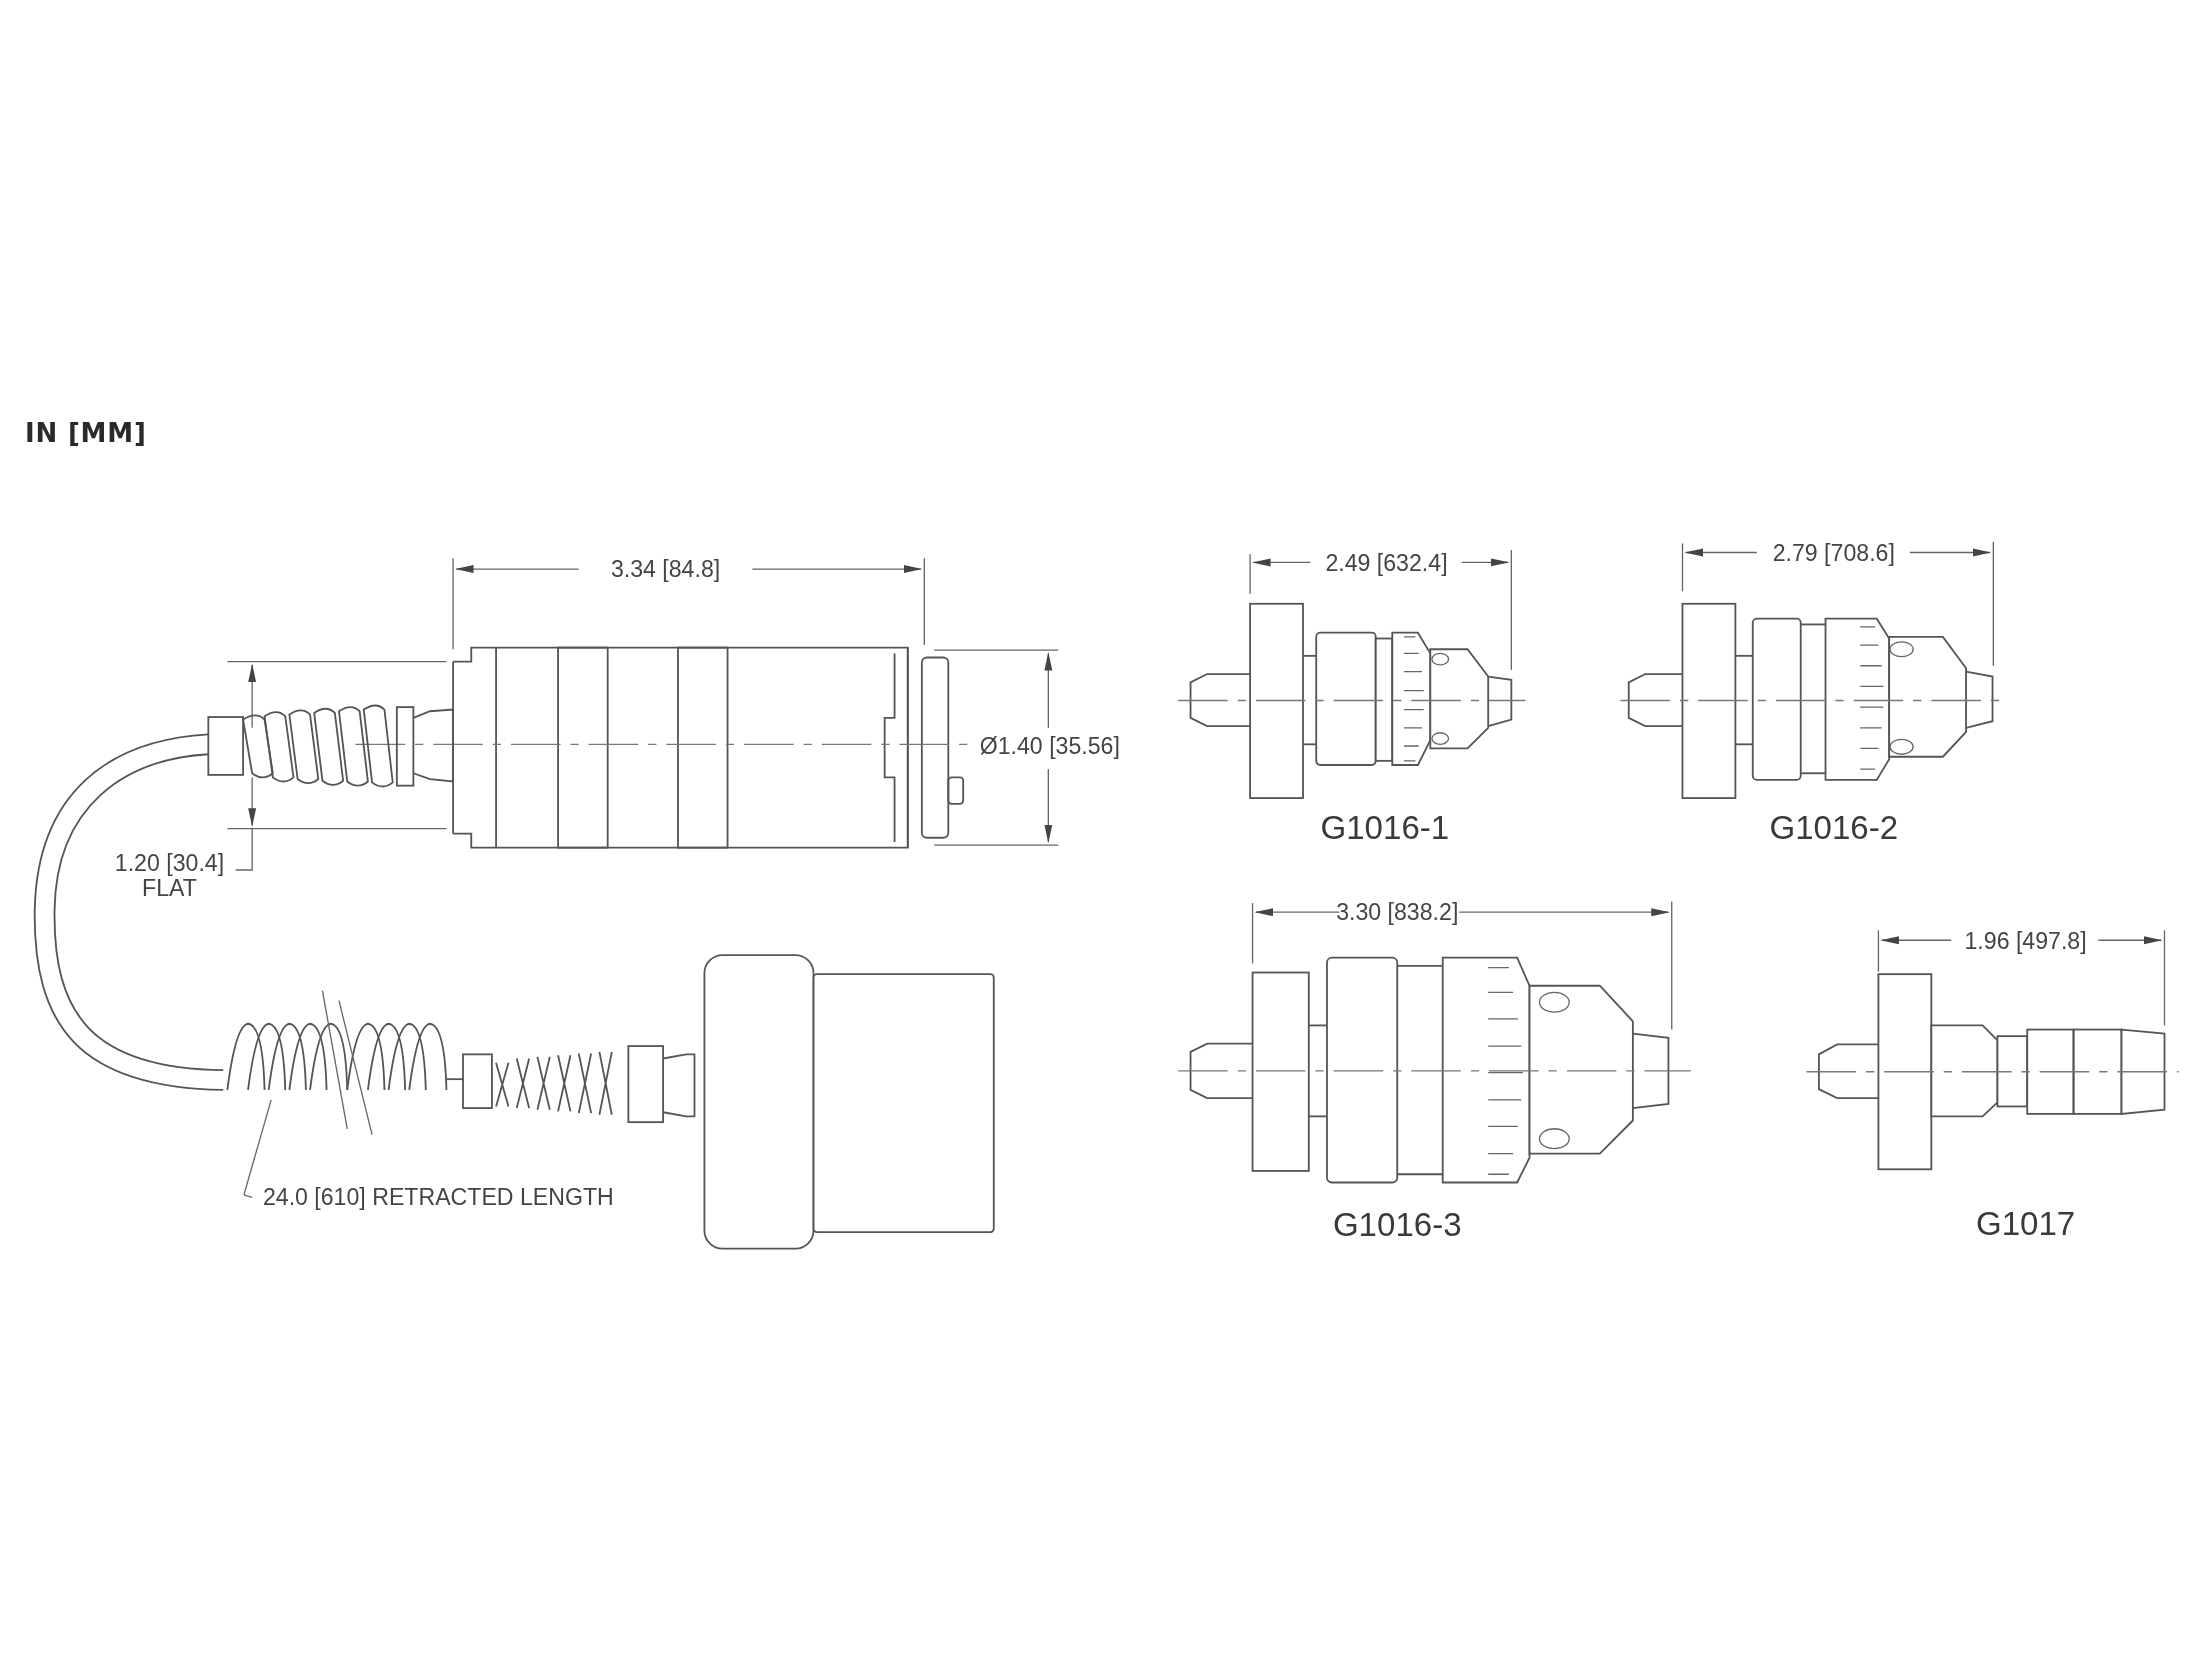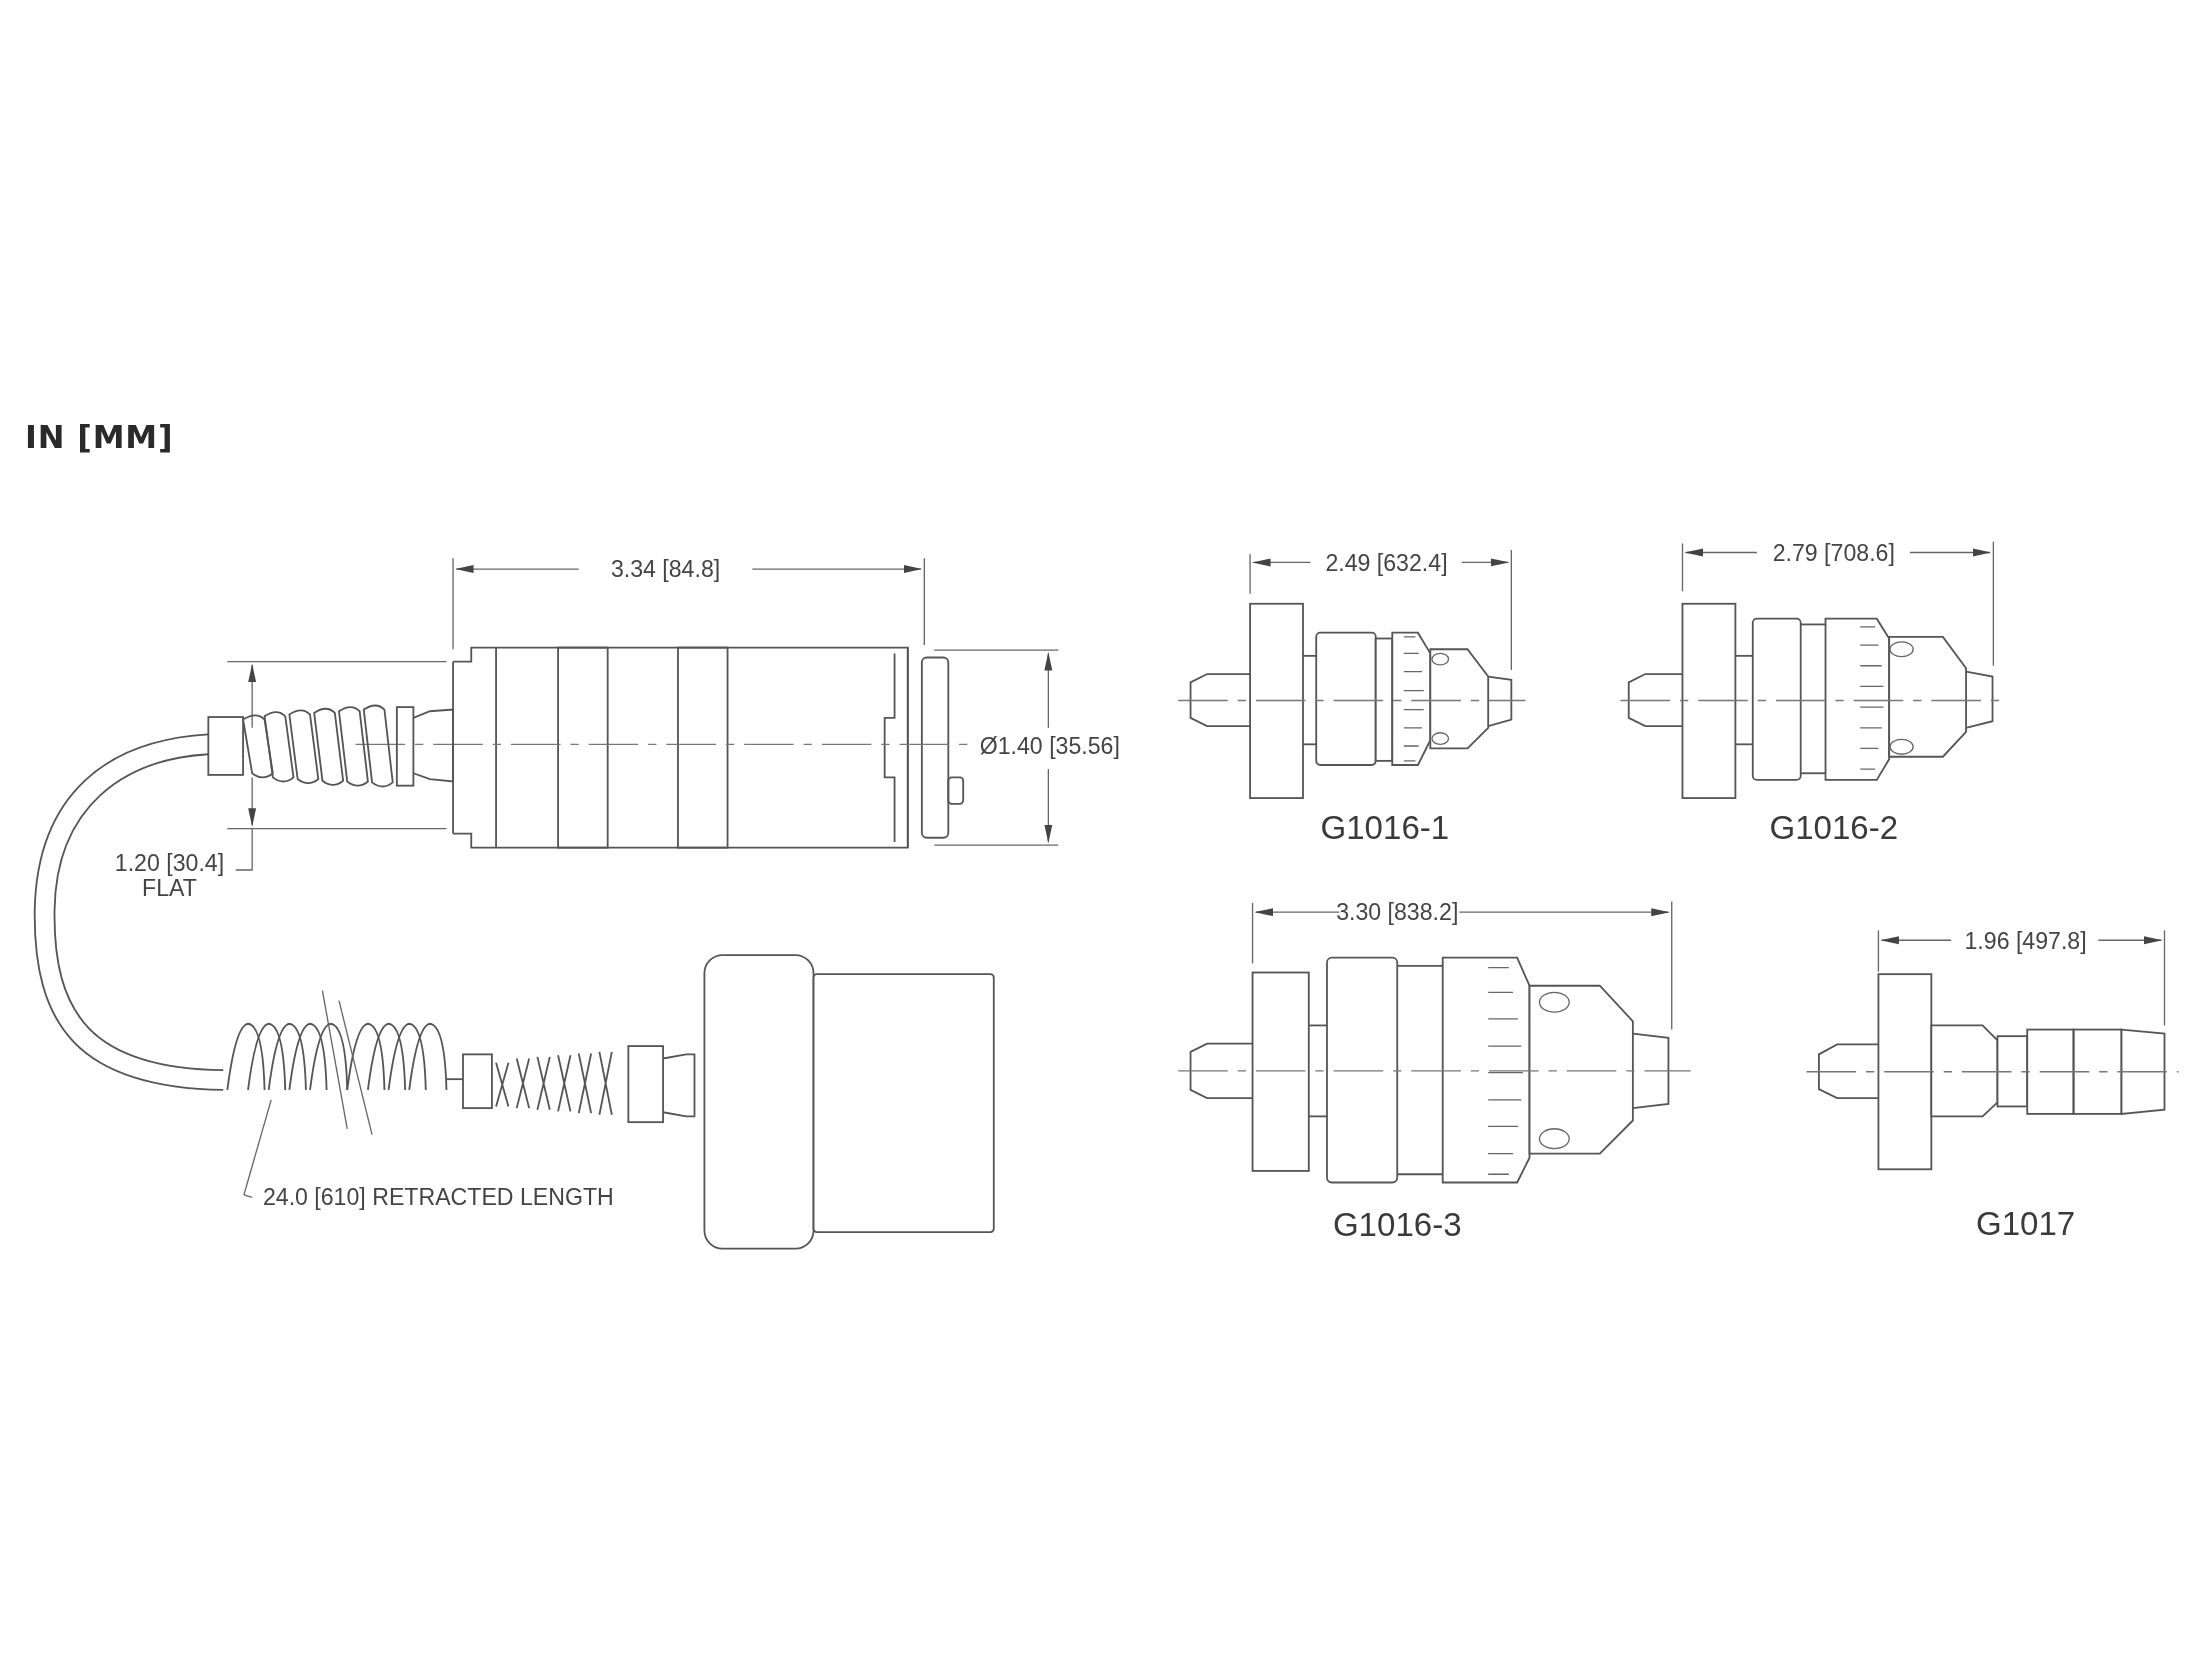--- a/index.html
+++ b/index.html
@@ -1,19 +1,19 @@
 <!DOCTYPE html>
 <html style="font-size:13.2px"><head>
 <meta charset="utf-8">
 <style>
   html, body { margin: 0; padding: 0; background: #ffffff; }
   body { width: 2205px; height: 1654px; position: relative; overflow: hidden;
          font-family: "Liberation Sans", sans-serif; }
   #units { position: absolute; left: 25px; top: 418px; font-family: "DejaVu Sans", sans-serif;
-           font-weight: bold; font-size: 32px; color: #2a2a2a; letter-spacing: 0.8px; }
+           font-weight: bold; font-size: 26px; color: #2a2a2a; letter-spacing: 0.8px; }
   svg#drawing { position: absolute; left: 0; top: 0; }
   .ln { stroke: #555; stroke-width: 2.2; fill: none; }
   .thin { stroke: #666; stroke-width: 1.6; fill: none; }
   .fillw { stroke: #555; stroke-width: 2.2; fill: #fff; }
   .center { stroke: #777; stroke-width: 1.6; stroke-dasharray: 60 12 10 12; fill: none; }
   .dimtxt { font-family: "Liberation Sans", sans-serif; font-size: 28px; fill: #444; }
   .label { font-family: "Liberation Sans", sans-serif; font-size: 40px; fill: #3a3a3a; }
 </style>
 </head>
 <body>

